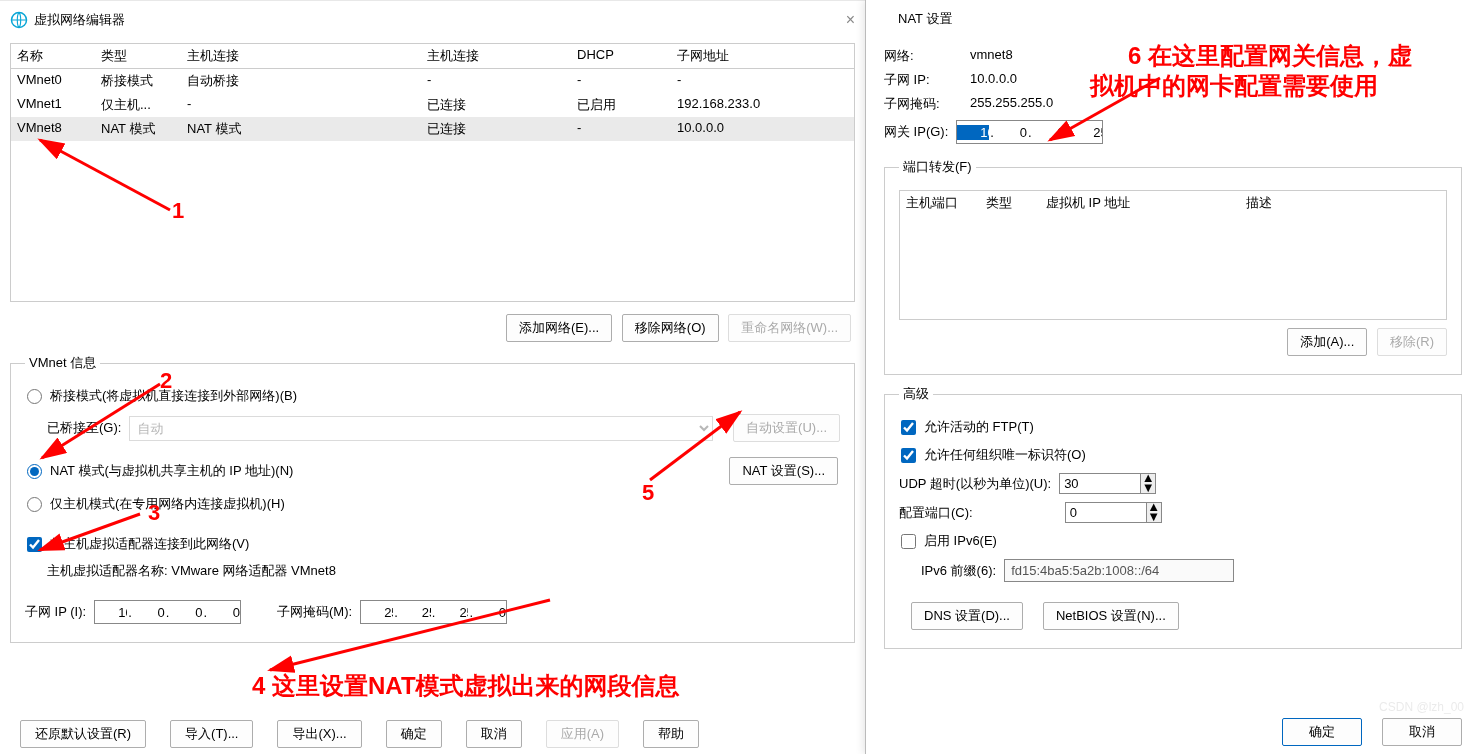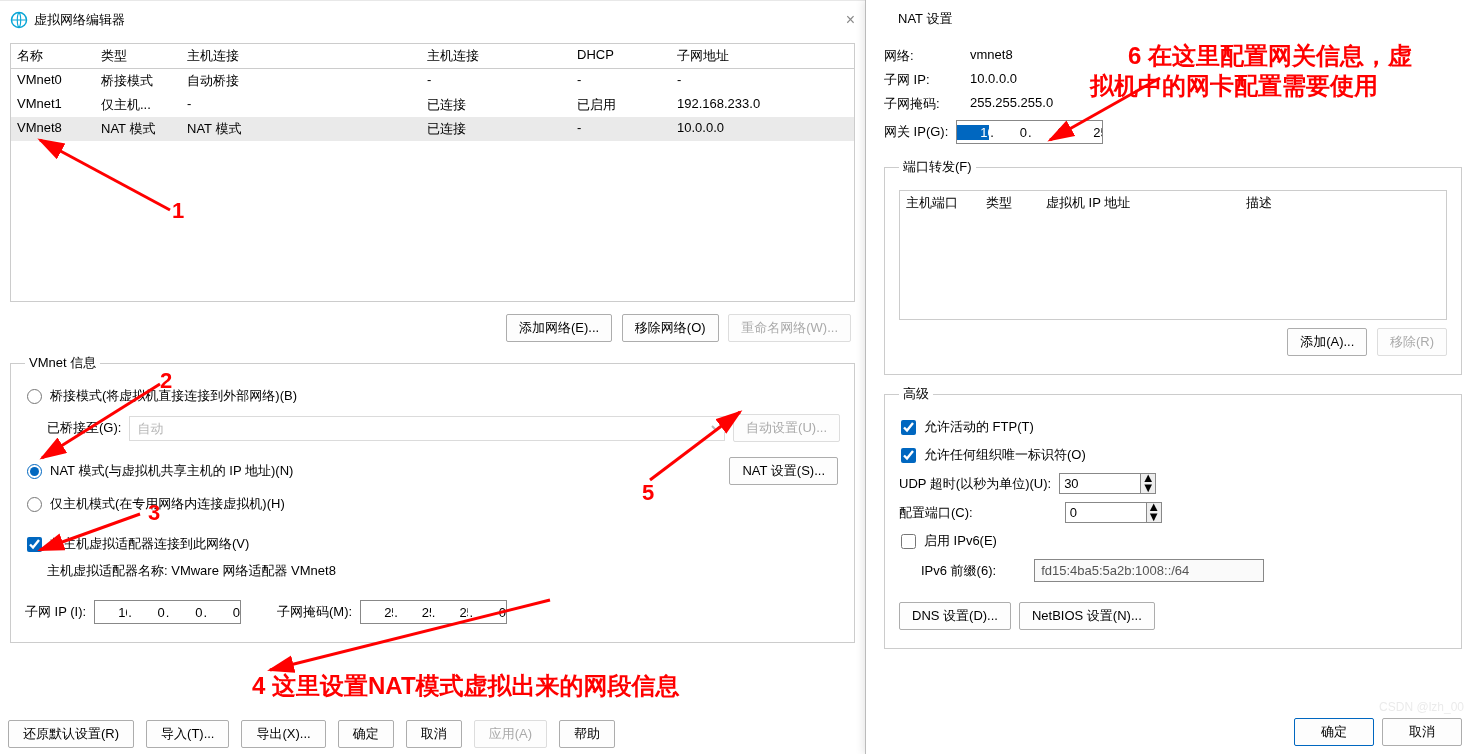--- a/index.html
+++ b/index.html
@@ -10,21 +10,21 @@
 .title-bar { display: flex; align-items: flex-end; padding: 8px 10px; height: 36px; }
 .title-bar .icon-net { width: 18px; height: 18px; margin-right: 6px; }
 .close-x { margin-left: auto; color: #888; font-size: 16px; }
 .tbl { margin: 6px 10px; border: 1px solid #ccc; }
 .tbl-head, .tbl-row { display: flex; }
 .tbl-head { border-bottom: 1px solid #ccc; background: #fff; }
 .tbl-row.sel { background: #eaeaea; }
 .tc { padding: 3px 6px; }
 .c-name { width: 84px; } .c-type { width: 86px; } .c-ext { width: 240px; }
 .c-host { width: 150px; } .c-dhcp { width: 100px; } .c-sub { width: 170px; }
-.btn { display: inline-block; border: 1px solid #adadad; background: #fdfdfd; padding: 4px 12px; cursor: pointer; border-radius: 2px; }
+.btn { display: inline-block; border: 1px solid #adadad; background: #fdfdfd; padding: 4px 12px; cursor: pointer; border-radius: 2px; margin-left: 12px; }
 .btn.dis { color: #aaa; border-color: #ddd; cursor: default; }
 .btn-row { text-align: right; padding: 6px 14px; }
 .btn-row .btn { margin-left: 6px; }
 fieldset { border: 1px solid #ccc; margin: 6px 10px; padding: 10px 14px 14px; }
 fieldset > legend { padding: 0 4px; }
 .radio-row, .chk-row { display: flex; align-items: center; padding: 5px 2px; }
 .radio-row input, .chk-row input { margin-right: 8px; }
 .indent { margin-left: 22px; }
 input[type=radio], input[type=checkbox] { width: 15px; height: 15px; accent-color: #0067c0; }
 select { padding: 3px; border: 1px solid #ccc; background: #fff; }
@@ -242,21 +242,21 @@
               <span>▼</span>
             </span>
           </span>
       </div>
       <div class="chk-row">
           <input type="checkbox" style="">
           <span>启用 IPv6(E)</span>
         </div>
       <div class="row indent">
           <span>IPv6 前缀(6):</span>
-        <input type="text" style="border: 1px solid rgb(136, 136, 136); padding: 3px 6px; width: 230px; margin-left: 30px;" disabled="" value="fd15:4ba5:5a2b:1008::/64">
+        <input type="text" style="border: 1px solid rgb(136, 136, 136); padding: 3px 6px; width: 230px;" disabled="" value="fd15:4ba5:5a2b:1008::/64">
       </div>
       <div class="row" style="margin-top:12px">
         <span class="btn">DNS 设置(D)...</span>
         <span class="btn">NetBIOS 设置(N)...</span>
       </div>
     </fieldset>
   </div>
   <div class="nat-bottom">
     <span class="btn" style="border-color:#0067c0">确定</span>
     <span class="btn">取消</span>

